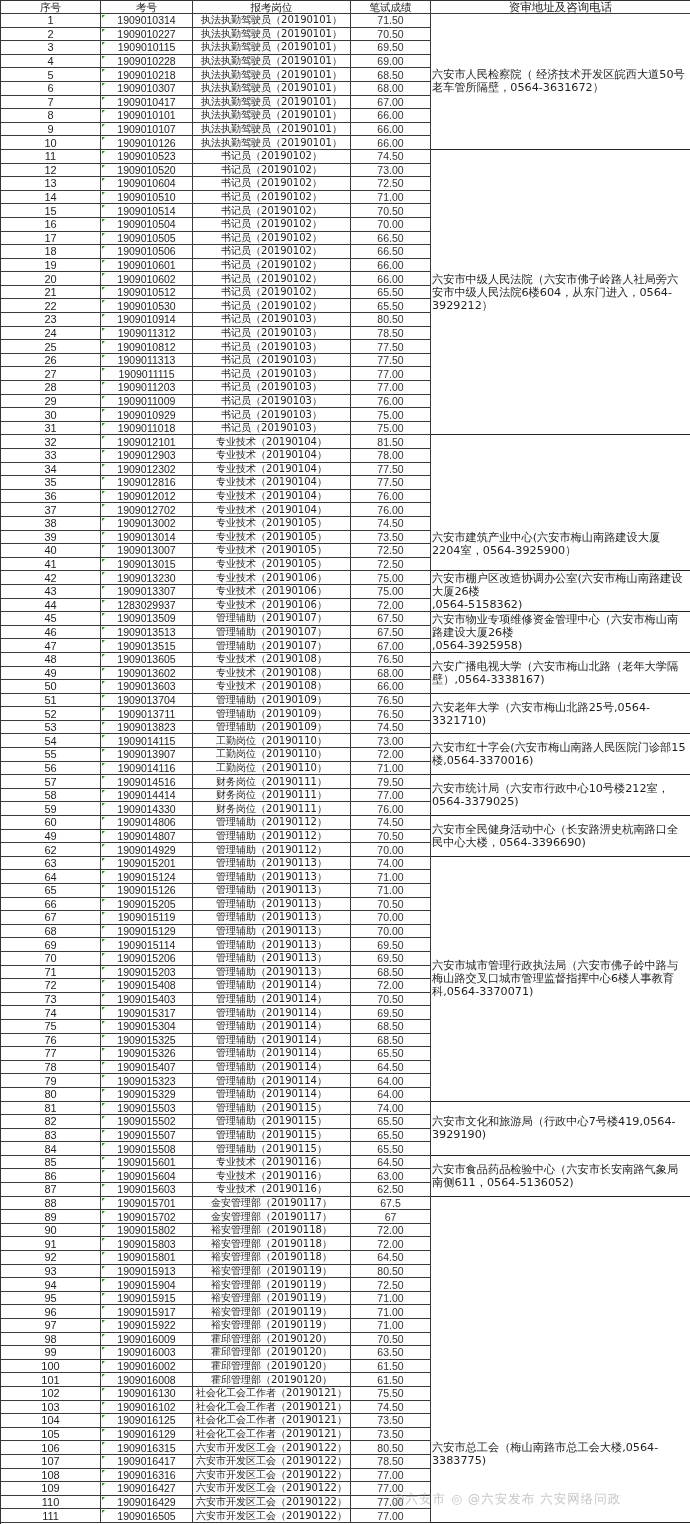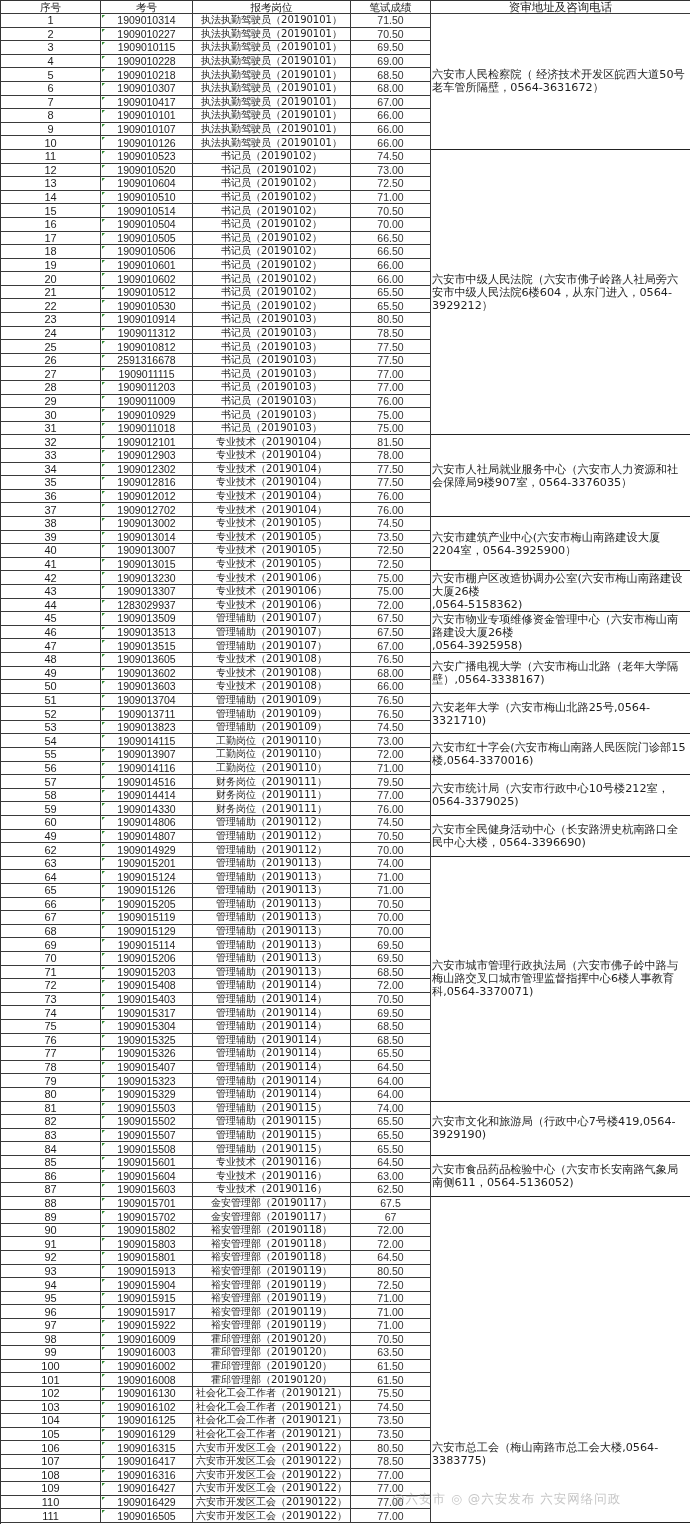--- a/index.html
+++ b/index.html
@@ -145,21 +145,21 @@
     <div class="cell score" style="grid-area: 24 / 4;">80.50</div>
     <div class="cell num" style="grid-area: 25 / 1;">24</div>
     <div class="cell id" style="grid-area: 25 / 2;">1909011312</div>
     <div class="cell pos" style="grid-area: 25 / 3;">书记员（20190103）</div>
     <div class="cell score" style="grid-area: 25 / 4;">78.50</div>
     <div class="cell num" style="grid-area: 26 / 1;">25</div>
     <div class="cell id" style="grid-area: 26 / 2;">1909010812</div>
     <div class="cell pos" style="grid-area: 26 / 3;">书记员（20190103）</div>
     <div class="cell score" style="grid-area: 26 / 4;">77.50</div>
     <div class="cell num" style="grid-area: 27 / 1;">26</div>
-    <div class="cell id" style="grid-area: 27 / 2;">2591316678</div>
+    <div class="cell id" style="grid-area: 27 / 2;">1909011313</div>
     <div class="cell pos" style="grid-area: 27 / 3;">书记员（20190103）</div>
     <div class="cell score" style="grid-area: 27 / 4;">77.50</div>
     <div class="cell num" style="grid-area: 28 / 1;">27</div>
     <div class="cell id" style="grid-area: 28 / 2;">1909011115</div>
     <div class="cell pos" style="grid-area: 28 / 3;">书记员（20190103）</div>
     <div class="cell score" style="grid-area: 28 / 4;">77.00</div>
     <div class="cell num" style="grid-area: 29 / 1;">28</div>
     <div class="cell id" style="grid-area: 29 / 2;">1909011203</div>
     <div class="cell pos" style="grid-area: 29 / 3;">书记员（20190103）</div>
     <div class="cell score" style="grid-area: 29 / 4;">77.00</div>
@@ -490,21 +490,20 @@
     <div class="cell num" style="grid-area: 111 / 1;">110</div>
     <div class="cell id" style="grid-area: 111 / 2;">1909016429</div>
     <div class="cell pos" style="grid-area: 111 / 3;">六安市开发区工会（20190122）</div>
     <div class="cell score" style="grid-area: 111 / 4;">77.00</div>
     <div class="cell num" style="grid-area: 112 / 1;">111</div>
     <div class="cell id" style="grid-area: 112 / 2;">1909016505</div>
     <div class="cell pos" style="grid-area: 112 / 3;">六安市开发区工会（20190122）</div>
     <div class="cell score" style="grid-area: 112 / 4;">77.00</div>
     <div class="cell addr-cell" style="grid-area: 2 / 5 / span 10;"><span>六安市人民检察院（ 经济技术开发区皖西大道50号老车管所隔壁，0564-3631672）</span></div>
     <div class="cell addr-cell" style="grid-area: 12 / 5 / span 21;"><span>六安市中级人民法院（六安市佛子岭路人社局旁六安市中级人民法院6楼604，从东门进入，0564-3929212）</span></div>
-    <div class="cell addr-cell" style="grid-area: 33 / 5 / span 6;"><span>六安市人社局就业服务中心（六安市人力资源和社会保障局9楼907室，0564-3376035）</span></div>
     <div class="cell addr-cell" style="grid-area: 39 / 5 / span 4;"><span>六安市建筑产业中心(六安市梅山南路建设大厦
 2204室，0564-3925900）</span></div>
     <div class="cell addr-cell" style="grid-area: 43 / 5 / span 3;"><span>六安市棚户区改造协调办公室(六安市梅山南路建设大厦26楼
 ,0564-5158362)</span></div>
     <div class="cell addr-cell" style="grid-area: 46 / 5 / span 3;"><span>六安市物业专项维修资金管理中心（六安市梅山南路建设大厦26楼
 ,0564-3925958)</span></div>
     <div class="cell addr-cell" style="grid-area: 49 / 5 / span 3;"><span>六安广播电视大学（六安市梅山北路（老年大学隔壁）,0564-3338167)</span></div>
     <div class="cell addr-cell" style="grid-area: 52 / 5 / span 3;"><span>六安老年大学（六安市梅山北路25号,0564-3321710)</span></div>
     <div class="cell addr-cell" style="grid-area: 55 / 5 / span 3;"><span>六安市红十字会(六安市梅山南路人民医院门诊部15楼,0564-3370016)</span></div>
     <div class="cell addr-cell" style="grid-area: 58 / 5 / span 3;"><span>六安市统计局（六安市行政中心10号楼212室，0564-3379025)</span></div>

